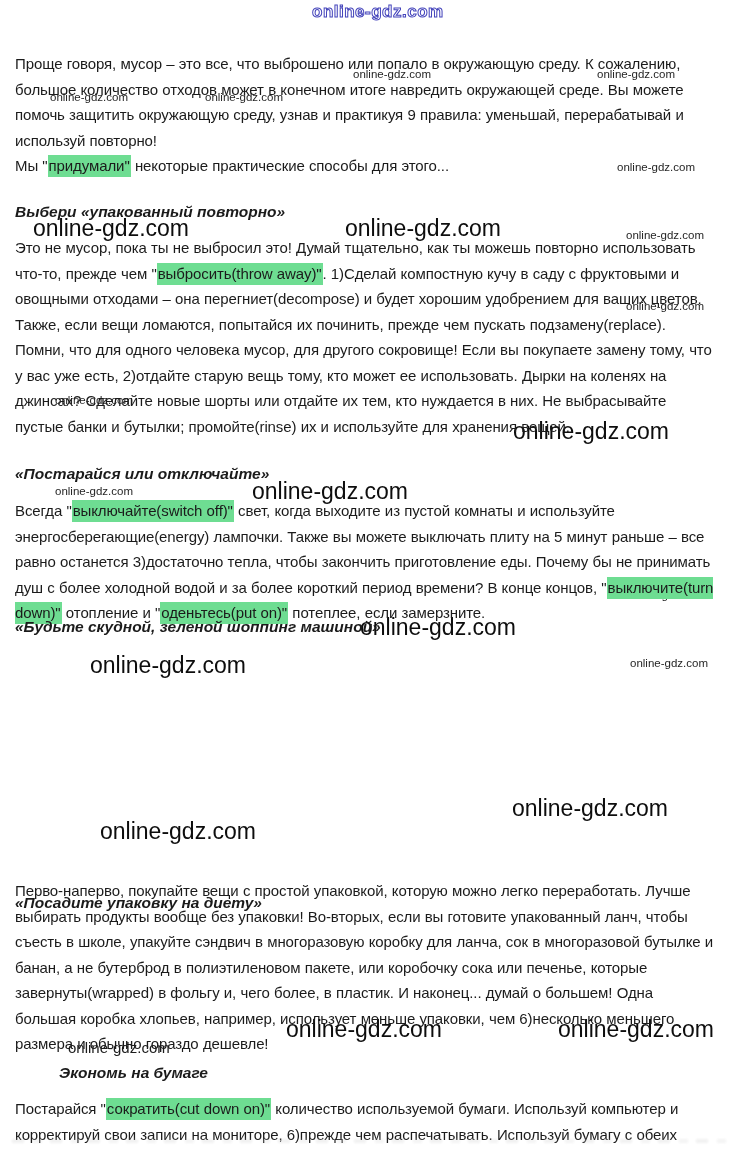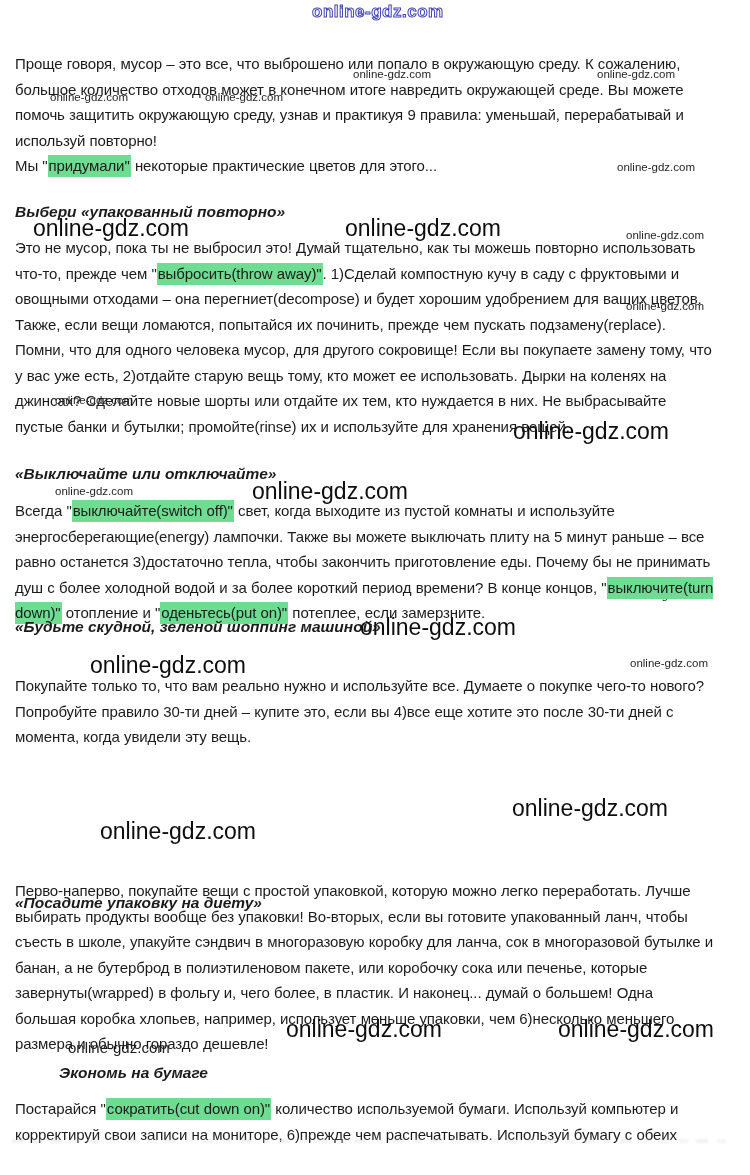--- a/index.html
+++ b/index.html
@@ -87,30 +87,29 @@
       <div class="wm wm-lg" style="left: 90px; top: 654px;">online-gdz.com</div>
       <div class="wm wm-sm" style="left: 630px; top: 658px;">online-gdz.com</div>
       <div class="wm wm-lg" style="left: 512px; top: 797px;">online-gdz.com</div>
       <div class="wm wm-lg" style="left: 100px; top: 820px;">online-gdz.com</div>
       <div class="wm wm-lg" style="left: 286px; top: 1018px;">online-gdz.com</div>
       <div class="wm wm-lg" style="left: 558px; top: 1018px;">online-gdz.com</div>
       <div class="wm wm-md" style="left: 68px; top: 1040px;">online-gdz.com</div>
     </div>
 
   <p class="block b-p1"><span class="run-text">Проще говоря, мусор – это все, что выброшено или попало в окружающую среду. К сожалению, большое количество отходов может в конечном итоге навредить окружающей среде. Вы можете помочь защитить окружающую среду, узнав и практикуя 9 правила: уменьшай, перерабатывай и используй повторно!</span></p>
-  <p class="block b-p2"><span class="run-text">Мы "</span><span class="run-hl">придумали"</span><span class="run-text"> некоторые практические цветов для этого...</span></p>
+  <p class="block b-p2"><span class="run-text">Мы "</span><span class="run-hl">придумали"</span><span class="run-text"> некоторые практические способы для этого...</span></p>
 
   <h3 class="heading b-h1">Выбери «упакованный повторно»</h3>
   <p class="block b-p3"><span class="run-text">Это не мусор, пока ты не выбросил это! Думай тщательно, как ты можешь повторно использовать что-то, прежде чем "</span><span class="run-hl">выбросить(throw away)"</span><span class="run-text">. 1)Сделай компостную кучу в саду с фруктовыми и овощными отходами – она </span><span class="run-b">перегниет(decompose)</span><span class="run-text"> и будет хорошим удобрением для ваших цветов. Также, если вещи ломаются, попытайся их починить, прежде чем пускать под</span><span class="run-b">замену(replace)</span><span class="run-text">. Помни, что для одного человека мусор, для другого сокровище! Если вы покупаете замену тому, что у вас уже есть, 2)отдайте старую вещь тому, кто может ее использовать. Дырки на коленях на джинсах? Сделайте новые шорты или отдайте их тем, кто нуждается в них. Не выбрасывайте пустые банки и бутылки; </span><span class="run-b">промойте(rinse)</span><span class="run-text"> их и используйте для хранения вещей.</span></p>
 
-  <h3 class="heading b-h2">«Выключайте или отключайте»</h3>
+  <h3 class="heading b-h2">«Постарайся или отключайте»</h3>
   <p class="block b-p4"><span class="run-text">Всегда "</span><span class="run-hl">выключайте(switch off)"</span><span class="run-text"> свет, когда выходите из пустой комнаты и используйте </span><span class="run-b">энергосберегающие(energy)</span><span class="run-text"> лампочки. Также вы можете выключать плиту на 5 минут раньше – все равно останется 3)достаточно тепла, чтобы закончить приготовление еды. Почему бы не принимать душ с более холодной водой и за более короткий период времени? В конце концов, "</span><span class="run-hl">выключите(turn down)"</span><span class="run-text"> отопление и "</span><span class="run-hl">оденьтесь(put on)"</span><span class="run-text"> потеплее, если замерзните.</span></p>
 
   <h3 class="heading b-h3">«Будьте скудной, зеленой шоппинг машиной»</h3>
-  <p class="block b-p5"><span class="run-text">Покупайте только то, что вам реально нужно и используйте все. Думаете о покупке чего-то нового? Попробуйте правило 30-ти дней – купите это, если вы 4)все еще хотите это после 30-ти дней с момента, когда увидели эту вещь.</span></p>
 
   <h3 class="heading b-h4">«Посадите упаковку на диету»</h3>
   <p class="block b-p7"><span class="run-text">Перво-наперво, покупайте вещи с простой упаковкой, которую можно легко переработать. Лучше выбирать продукты вообще без упаковки! Во-вторых, если вы готовите упакованный ланч, чтобы съесть в школе, упакуйте сэндвич в многоразовую коробку для ланча, сок в многоразовой бутылке и банан, а не бутерброд в полиэтиленовом пакете, или коробочку сока или печенье, которые </span><span class="run-b">завернуты(wrapped)</span><span class="run-text"> в фольгу и, чего более, в пластик. И наконец... думай о большем! Одна большая коробка хлопьев, например, использует меньше упаковки, чем 6)несколько меньшего размера и обычно гораздо дешевле!</span></p>
 
   <h3 class="heading b-h5">Экономь на бумаге</h3>
   <p class="block b-p8"><span class="run-text">Постарайся "</span><span class="run-hl">сократить(cut down on)"</span><span class="run-text"> количество используемой бумаги. Используй компьютер и корректируй свои записи на мониторе, 6)прежде чем распечатывать. Используй бумагу с обеих</span></p>
 
   <div class="cutoff"></div>
 </div>
 

